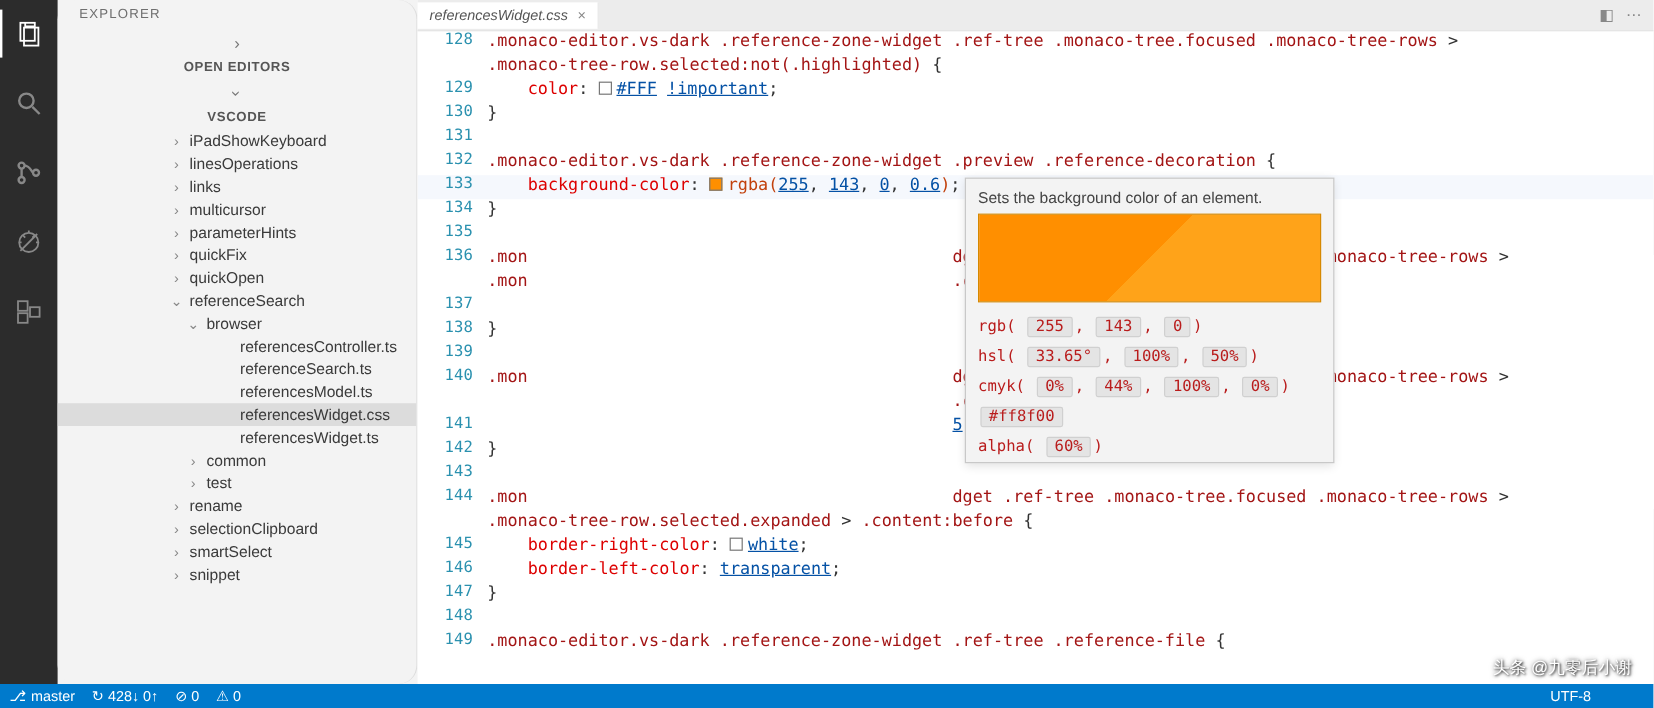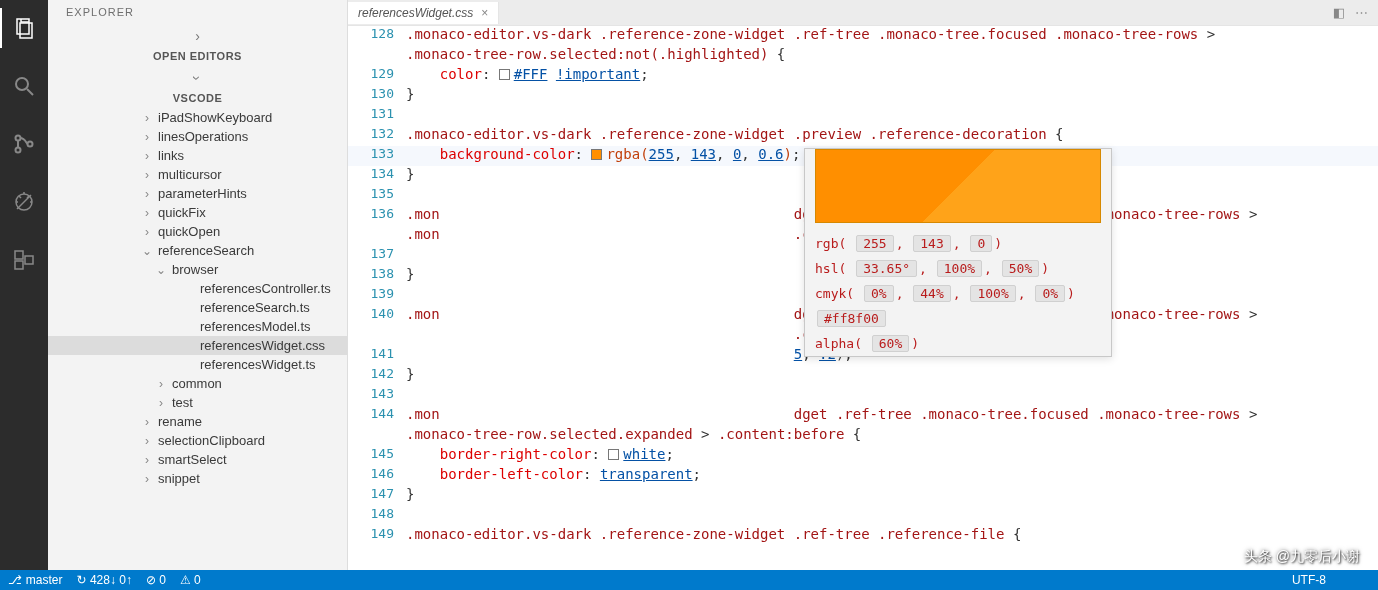--- a/index.html
+++ b/index.html
@@ -28,21 +28,21 @@
   display: flex; align-items: center; justify-content: center;
   color: #888; cursor: pointer;
 }
 .activity-bar .ab-item.active { color: #fff; border-left: 2px solid #fff; }
 .activity-bar svg { width: 24px; height: 24px; }
 
 .sidebar {
   width: 300px;
   background: #f3f3f3;
   border-right: 1px solid #ddd;
-  display: flex; flex-direction: column;
+  display: flex; flex-direction: column; border-radius: 16px;
 }
 .sidebar-title {
   font-size: 11px; letter-spacing: 1px; color: #6f6f6f;
   padding: 6px 18px;
 }
 .section {
   font-size: 11px; color: #555; padding: 4px 10px;
   display: flex; align-items: center; gap: 6px; cursor: pointer; flex-direction: column;
 }
 .section .chev::before { content: "›"; color: #777; display:inline-block; transform: rotate(0deg); font-size: 14px; }
@@ -367,20 +367,21 @@
           <div class="gutter">148</div>
           <div class="code-text"></div>
         </div>
         <div class="line">
           <div class="gutter">149</div>
           <div class="code-text"><span class="sel">.monaco-editor.vs-dark .reference-zone-widget .ref-tree .reference-file</span> {</div>
         </div>
       </div>
 
     <div class="hover-widget">
+      <div class="hw-desc">Sets the background color of an element.</div>
       <div class="hw-color"></div>
       <div class="hw-row">
         <span>rgb(</span>
         <span class="hw-chip">255</span>,
         <span class="hw-chip">143</span>,
         <span class="hw-chip">0</span>)
       </div>
       <div class="hw-row">
         <span>hsl(</span>
         <span class="hw-chip">33.65°</span>,

